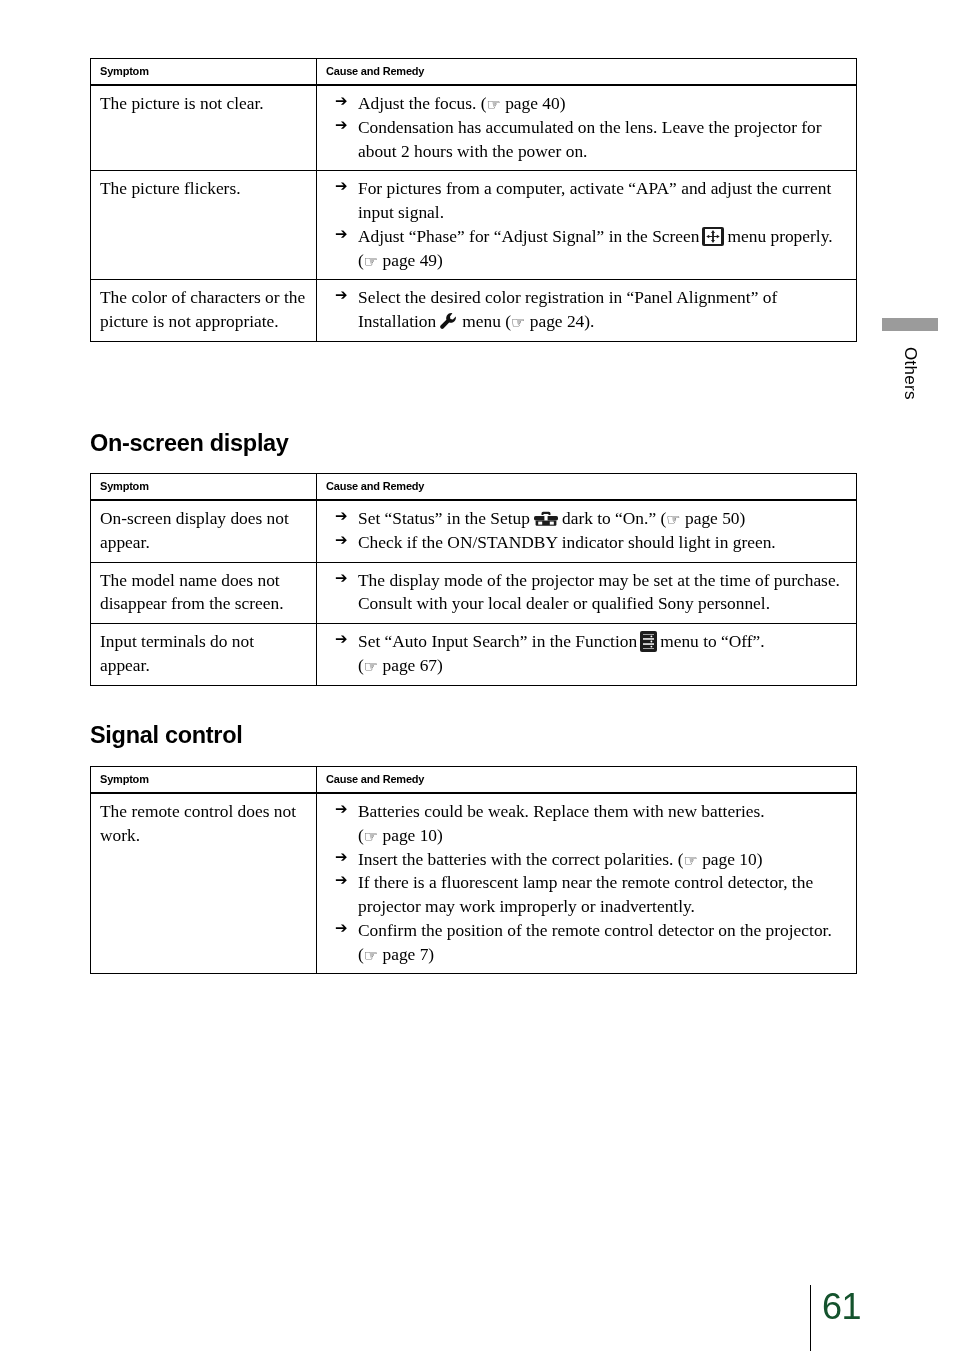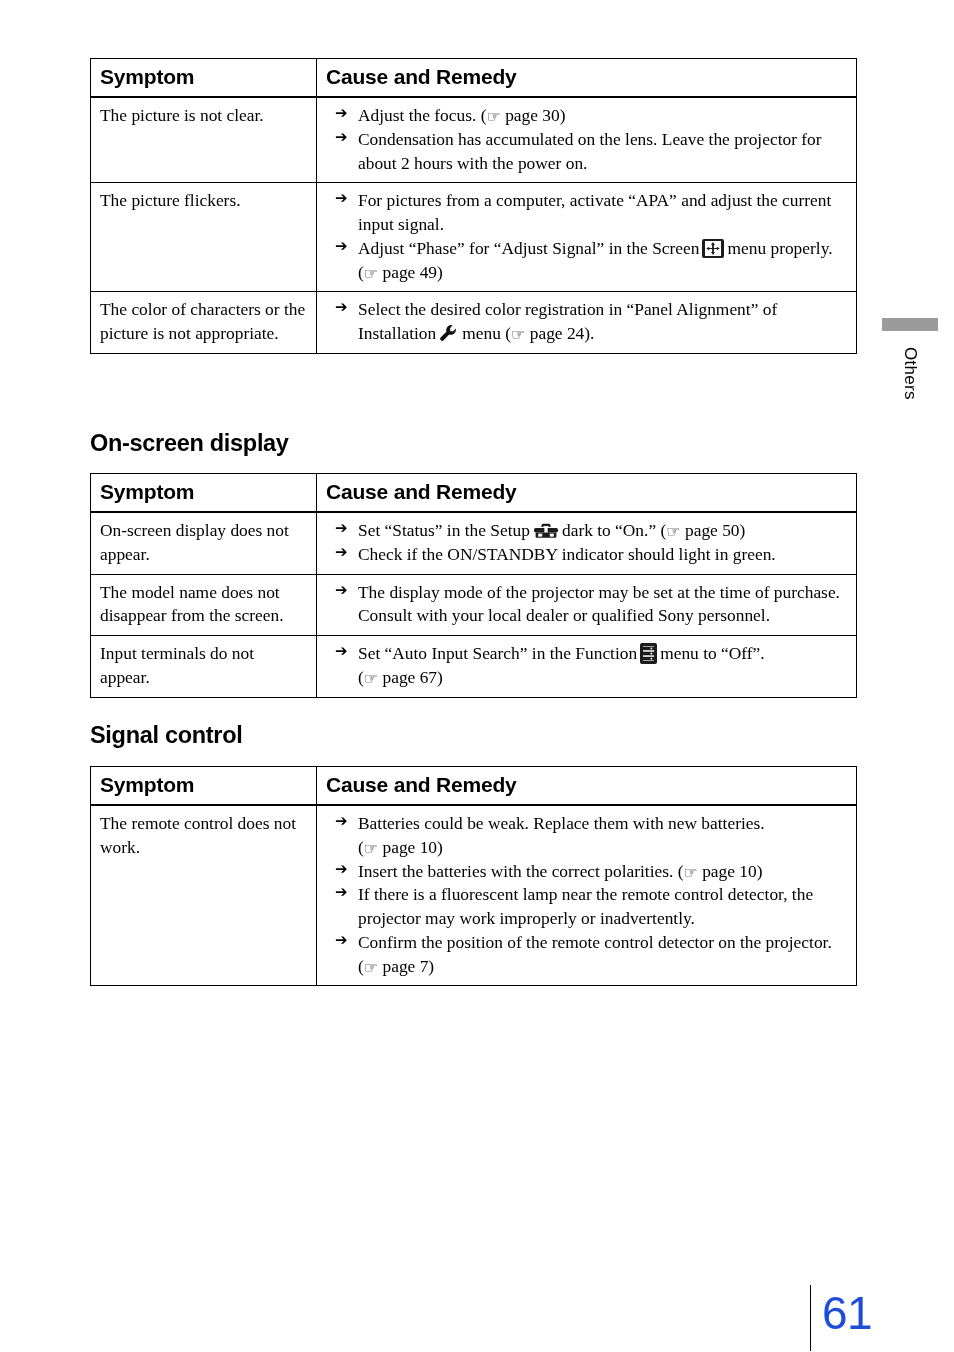--- a/index.html
+++ b/index.html
@@ -74,21 +74,21 @@
 
   table.tbl th, table.tbl td {
     border: 1.4px solid #000;
     vertical-align: top;
     padding: 5px 8px 7px 8px;
     box-sizing: border-box;
   }
   table.tbl thead th {
     font-family: "Liberation Sans", sans-serif;
     font-weight: bold;
-    font-size: 21px;
+    font-size: 11px;
     text-align: left;
     letter-spacing: -0.2px;
     padding: 6px 8px 7px 9px;
     border-bottom-width: 2.6px;
   }
   table.tbl tbody td {
     font-family: "Liberation Serif", serif;
     font-size: 17.4px;
     line-height: 1.365;
   }
@@ -207,24 +207,24 @@
     top: 1285px;
     width: 0;
     height: 66px;
     border-left: 1.6px solid #000;
   }
   .page-number {
     position: absolute;
     left: 822px;
     top: 1286px;
     font-family: "Liberation Sans", sans-serif;
-    font-size: 46px;
+    font-size: 36px;
     font-weight: 400;
     letter-spacing: -0.5px;
-    color: #1d4ed8;
+    color: #14532d;
   }
 </style>
 </head>
 <body>
 
 <div class="page">
 
   <div class="side-tab">
     <div class="side-tab-bar"></div>
     <span class="side-tab-label">Others</span>
@@ -240,21 +240,21 @@
         <th>Symptom</th>
         <th>Cause and Remedy</th>
       </tr>
     </thead>
     <tbody>
         <tr>
           <td class="sym">The picture is not clear.</td>
           <td class="rem">
             <div class="remedy">
               <span class="arrow">➔</span>
-              <span class="txt"><span>Adjust the focus. (</span><span class="pgref"><span class="hand">☞</span><span> page 30)</span></span></span>
+              <span class="txt"><span>Adjust the focus. (</span><span class="pgref"><span class="hand">☞</span><span> page 40)</span></span></span>
             </div>
             <div class="remedy">
               <span class="arrow">➔</span>
               <span class="txt"><span>Condensation has accumulated on the lens. Leave the projector for about 2 hours with the power on.</span></span>
             </div>
           </td>
         </tr>
         <tr>
           <td class="sym">The picture flickers.</td>
           <td class="rem">

